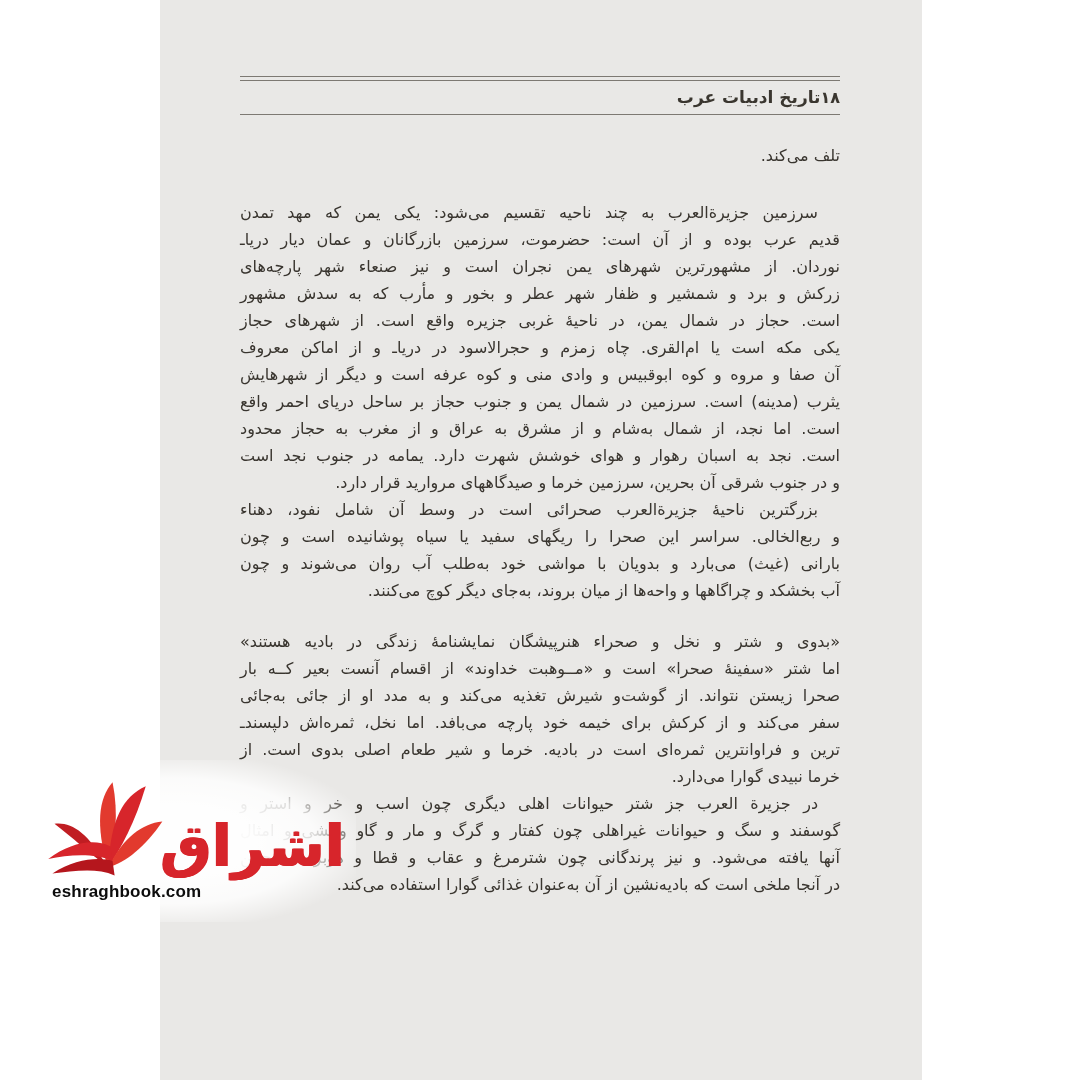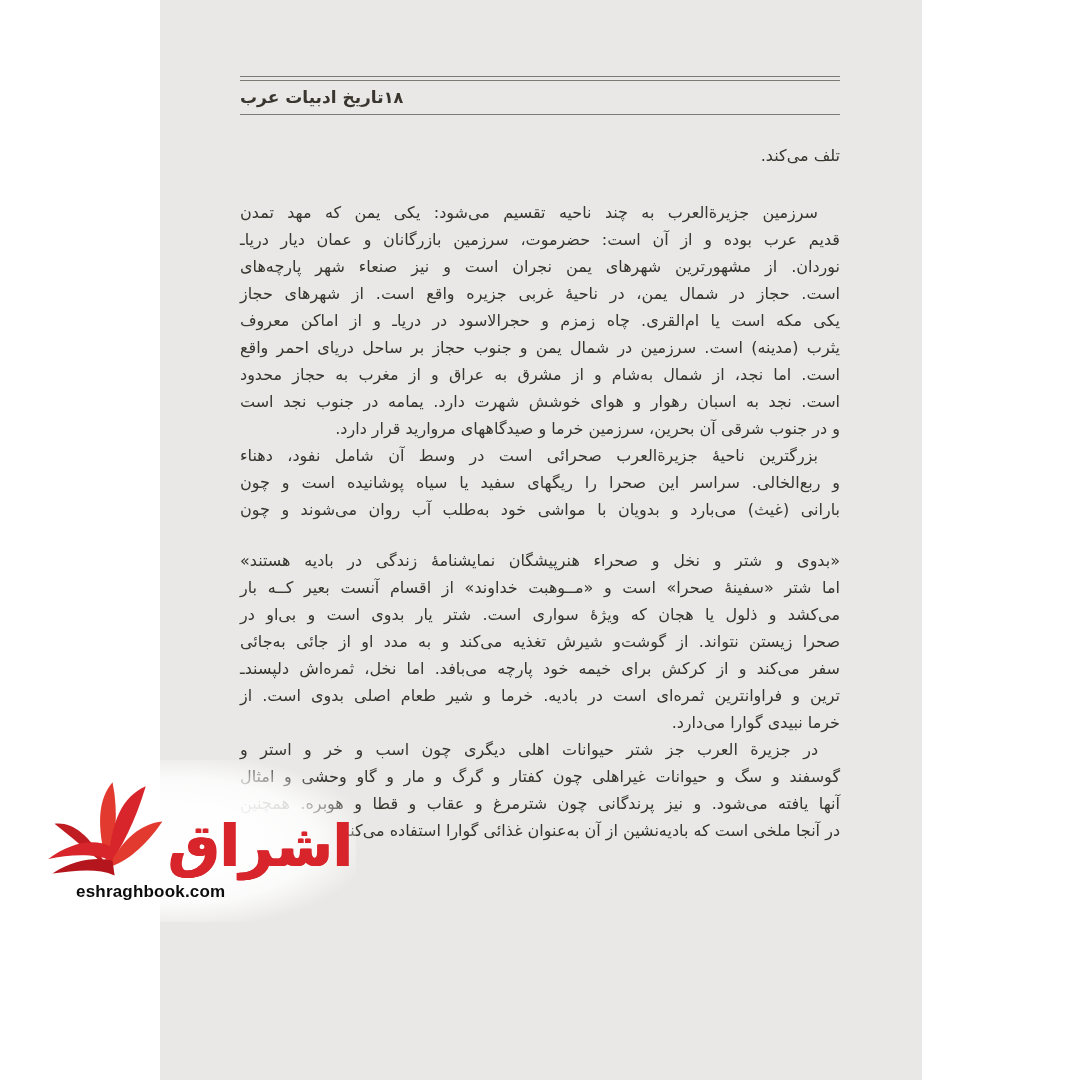--- a/index.html
+++ b/index.html
@@ -13,21 +13,21 @@
     position:absolute;left:160px;top:0;width:762px;height:1080px;
     background:#e9e8e6;
   }
   
   .rule{position:absolute;left:240px;width:600px;height:1px;background:#6a655e;opacity:.85;}
   .rule.r1{top:76px;}
   .rule.r2{top:80px;}
   .rule.r3{top:114px;}
   .header-row{
     position:absolute;left:240px;top:84px;width:600px;height:26px;
-    display:flex;justify-content:flex-start;align-items:center;
+    display:flex;justify-content:flex-end;align-items:center;
     direction:ltr;
   }
   .header-title{
     font-size:17px;font-weight:bold;color:#3a362f;direction:rtl;
   }
   .page-number{
     font-size:16px;font-weight:bold;color:#3a362f;
   }
   
   .body-text{
@@ -50,26 +50,25 @@
       rgba(255,255,255,0) 78%);
     z-index:2;
   }
   .wm-book{
     position:absolute;left:46px;top:778px;width:130px;height:112px;z-index:3;
   }
   .wm-brand{
     position:absolute;left:160px;top:812px;z-index:3;
     direction:rtl;font-size:58px;line-height:1.2;font-weight:bold;color:#d7252b;
     text-shadow:0.8px 0 #d7252b,-0.8px 0 #d7252b;
-    margin-left:8px;
   }
   .wm-site{
     position:absolute;left:52px;top:882px;z-index:3;
     font-family:"Liberation Sans","DejaVu Sans",sans-serif;
-    font-size:17px;font-weight:bold;letter-spacing:0.2px;color:#0c0c0c;margin-left:24px;
+    font-size:17px;font-weight:bold;letter-spacing:0.2px;color:#0c0c0c;
   }
 </style>
 </head>
 <body>
 
 <div class="paper"></div>
 
 <div class="rule r1"></div>
 <div class="rule r2"></div>
 <div class="header-row">
@@ -79,36 +78,38 @@
 <div class="rule r3"></div>
 
 <div class="body-text">
     <div>
       <div class="ln end">تلف می‌کند.</div>
     </div>
     <div style="margin-top: 30px;">
       <div class="ln ind">سرزمین جزیرةالعرب به چند ناحیه تقسیم می‌شود: یکی یمن که مهد تمدن</div>
       <div class="ln">قدیم عرب بوده و از آن است: حضرموت، سرزمین بازرگانان و عمان دیار دریاـ</div>
       <div class="ln">نوردان. از مشهورترین شهرهای یمن نجران است و نیز صنعاء شهر پارچه‌های</div>
+      <div class="ln">زرکش و برد و شمشیر و ظفار شهر عطر و بخور و مأرب که به سدش مشهور</div>
       <div class="ln">است. حجاز در شمال یمن، در ناحیهٔ غربی جزیره واقع است. از شهرهای حجاز</div>
       <div class="ln">یکی مکه است یا ام‌القری. چاه زمزم و حجرالاسود در دریاـ و از اماکن معروف</div>
+      <div class="ln">آن صفا و مروه و کوه ابوقبیس و وادی منی و کوه عرفه است و دیگر از شهرهایش</div>
       <div class="ln">یثرب (مدینه) است. سرزمین در شمال یمن و جنوب حجاز بر ساحل دریای احمر واقع</div>
       <div class="ln">است. اما نجد، از شمال به‌شام و از مشرق به عراق و از مغرب به حجاز محدود</div>
       <div class="ln">است. نجد به اسبان رهوار و هوای خوشش شهرت دارد. یمامه در جنوب نجد است</div>
       <div class="ln end">و در جنوب شرقی آن بحرین، سرزمین خرما و صیدگاههای مروارید قرار دارد.</div>
     </div>
     <div>
       <div class="ln ind">بزرگترین ناحیهٔ جزیرةالعرب صحرائی است در وسط آن شامل نفود، دهناء</div>
       <div class="ln">و ربع‌الخالی. سراسر این صحرا را ریگهای سفید یا سیاه پوشانیده است و چون</div>
       <div class="ln">بارانی (غیث) می‌بارد و بدویان با مواشی خود به‌طلب آب روان می‌شوند و چون</div>
+      <div class="ln end">آب بخشکد و چراگاهها و واحه‌ها از میان بروند، به‌جای دیگر کوچ می‌کنند.</div>
     </div>
     <div style="margin-top: 24px;">
       <div class="ln">«بدوی و شتر و نخل و صحراء هنرپیشگان نمایشنامهٔ زندگی در بادیه هستند»</div>
       <div class="ln">اما شتر «سفینهٔ صحرا» است و «مــوهبت خداوند» از اقسام آنست بعیر کــه بار</div>
-      <div class="ln">می‌کشد و ذلول یا هجان که ویژهٔ سواری است. شتر یار بدوی است و بی‌او در</div>
       <div class="ln">صحرا زیستن نتواند. از گوشت‌و شیرش تغذیه می‌کند و به مدد او از جائی به‌جائی</div>
       <div class="ln">سفر می‌کند و از کرکش برای خیمه خود پارچه می‌بافد. اما نخل، ثمره‌اش دلپسندـ</div>
       <div class="ln">ترین و فراوانترین ثمره‌ای است در بادیه. خرما و شیر طعام اصلی بدوی است. از</div>
       <div class="ln end">خرما نبیدی گوارا می‌دارد.</div>
     </div>
     <div>
       <div class="ln ind">در جزیرة العرب جز شتر حیوانات اهلی دیگری چون اسب و خر و استر و</div>
       <div class="ln">گوسفند و سگ و حیوانات غیراهلی چون کفتار و گرگ و مار و گاو وحشی و امثال</div>
       <div class="ln">آنها یافته می‌شود. و نیز پرندگانی چون شترمرغ و عقاب و قطا و هوبره. همچنین</div>
       <div class="ln end">در آنجا ملخی است که بادیه‌نشین از آن به‌عنوان غذائی گوارا استفاده می‌کند.</div>

